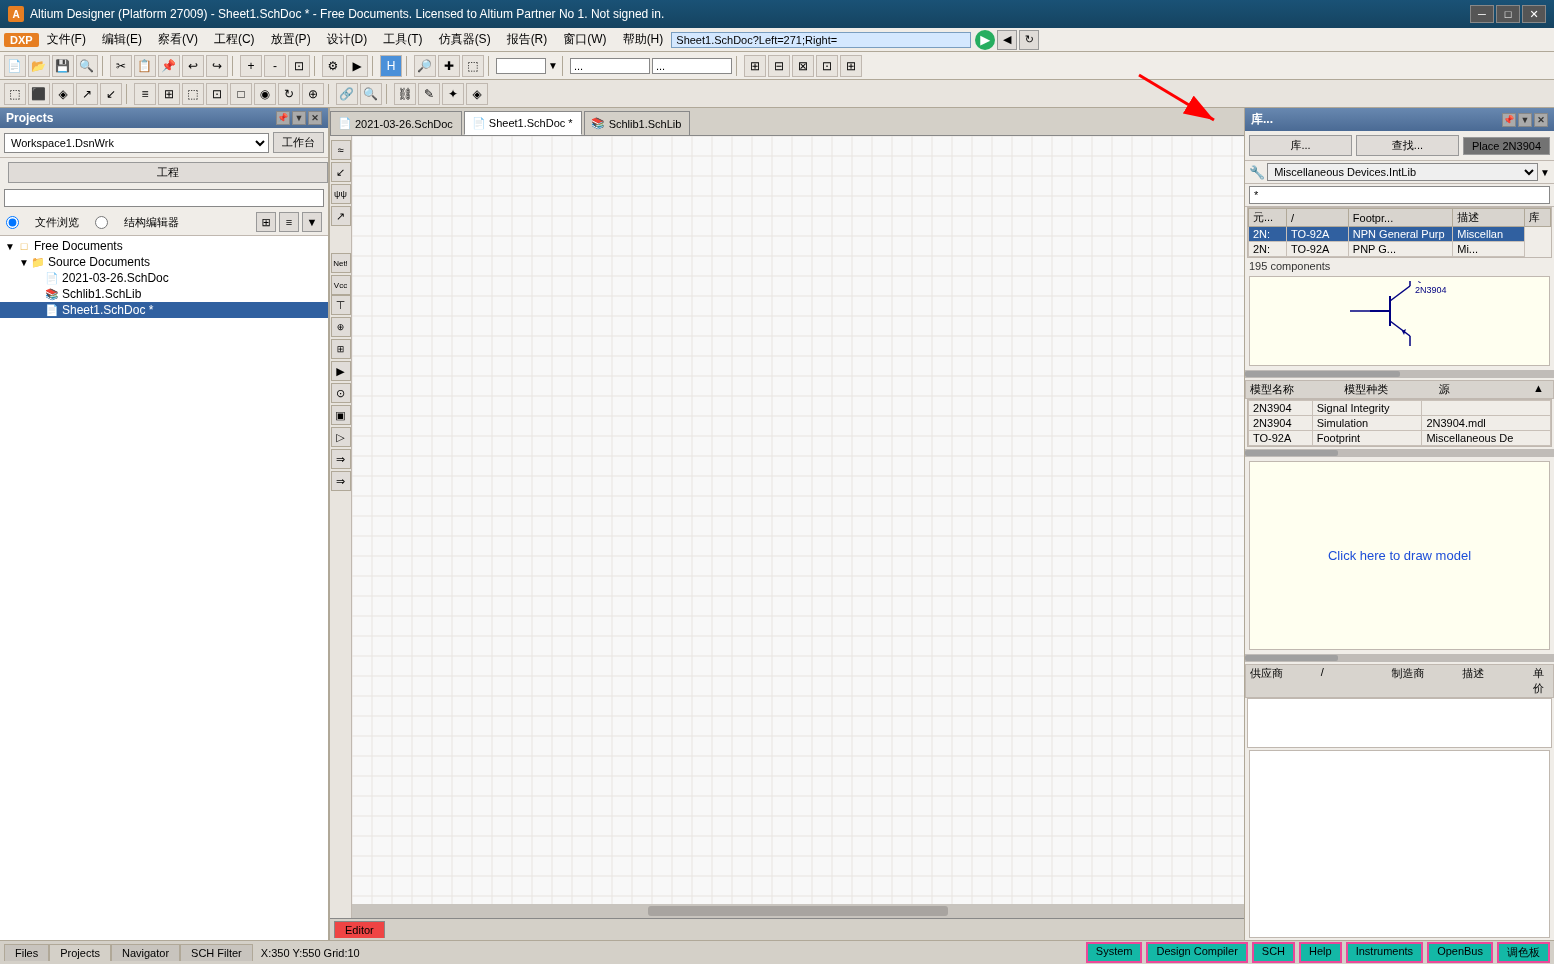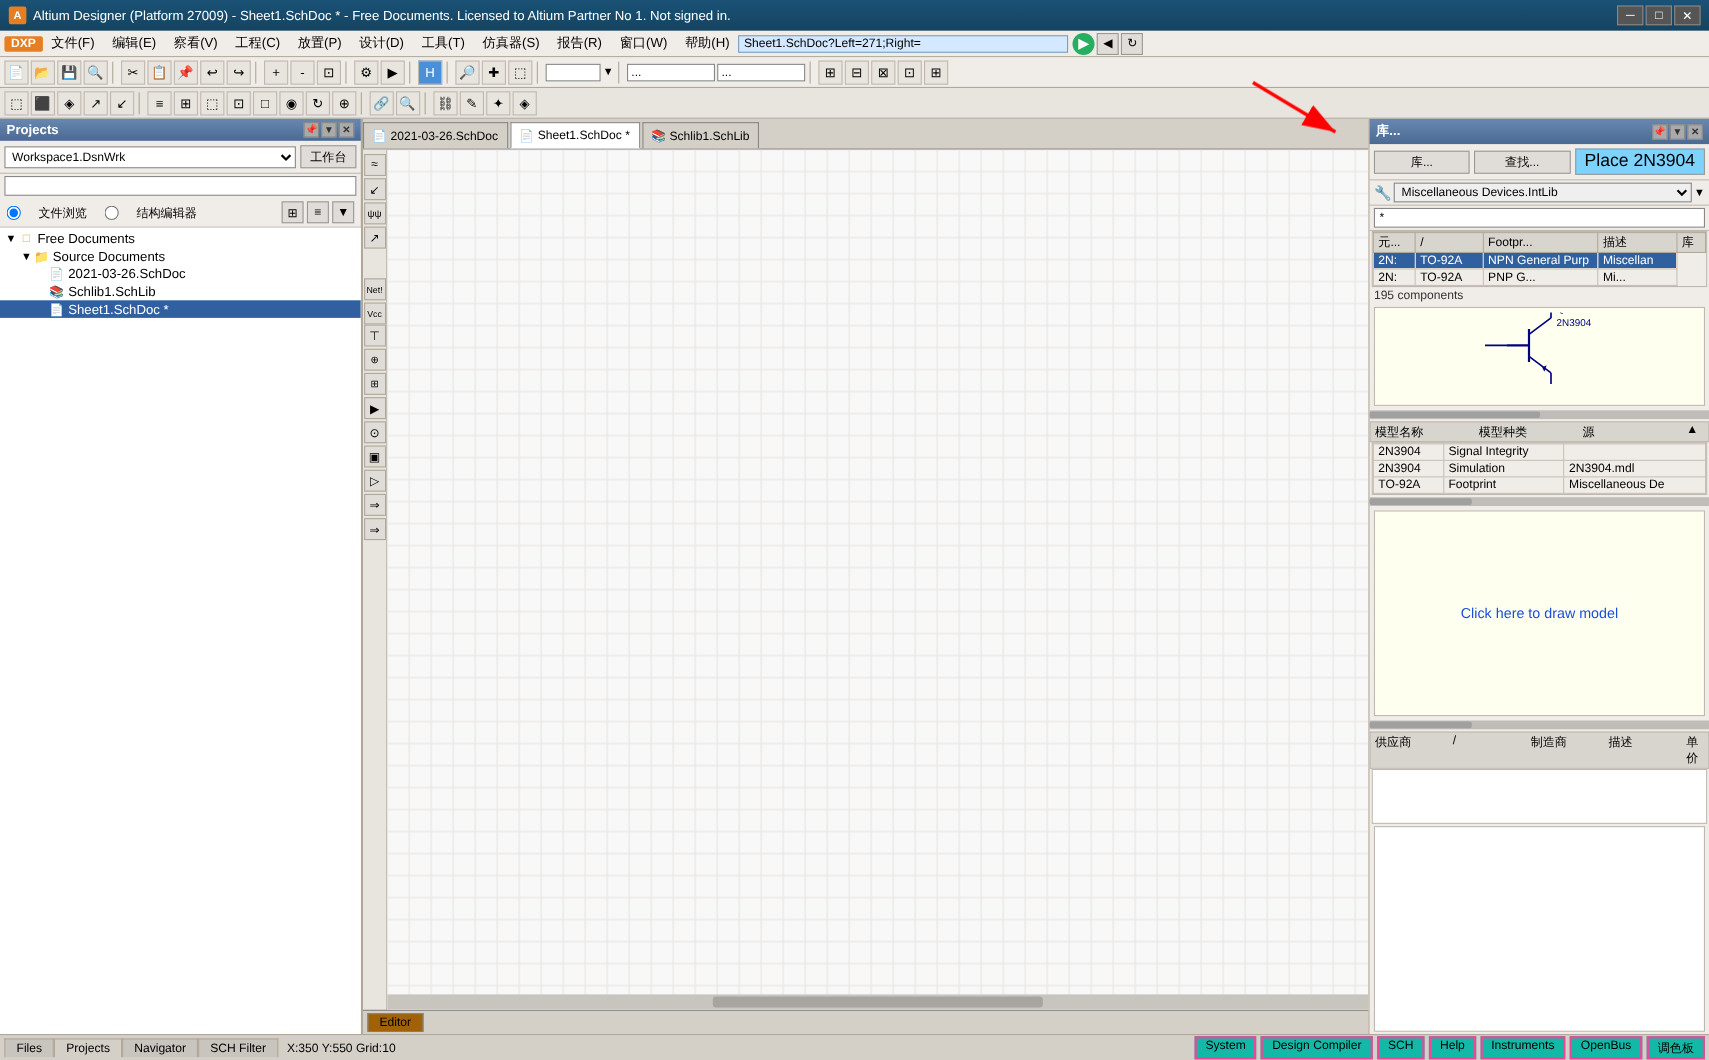--- a/index.html
+++ b/index.html
@@ -71,21 +71,21 @@
       background-color: #f8f8f8;
     }
 
     
     .right-panel { width: 310px; background: #f0ede8; border-left: 1px solid #b0a898; display: flex; flex-direction: column; }
     .lib-header { background: linear-gradient(to bottom, #6888b0, #4a6a94); color: white; padding: 3px 6px; display:flex; justify-content:space-between; align-items:center; font-size:12px; font-weight: bold; }
     .lib-header-controls { display:flex; gap:2px; }
 
     .lib-buttons { display:flex; align-items:center; gap:4px; padding:4px; border-bottom:1px solid #c0b8b0; }
     .lib-btn { padding:2px 8px; font-size:11px; background:#e0dcd8; border:1px solid #999; cursor:pointer; flex:1; text-align:center; }
-    .lib-place-btn { padding:2px 8px; font-size:16px; background:#7dd3fc; border:1px solid #999; cursor:pointer; }
+    .lib-place-btn { padding:2px 8px; font-size:11px; background:#737373; border:1px solid #999; cursor:pointer; }
 
     .lib-dropdown { display:flex; align-items:center; padding:2px 4px; border-bottom:1px solid #c0b8b0; gap:2px; }
     .lib-dropdown select { flex:1; font-size:11px; padding:1px 2px; border:1px solid #888; }
 
     .lib-search { padding:2px 4px; border-bottom:1px solid #c0b8b0; }
     .lib-search input { width:100%; font-size:11px; padding:2px 4px; border:1px solid #888; }
 
     .lib-table { width:100%; border-collapse:collapse; font-size:11px; }
     .lib-table th { background:#d8d4ce; border:1px solid #b0a898; padding:1px 4px; text-align:left; font-weight:normal; white-space:nowrap; }
     .lib-table td { border:1px solid #c8c0b8; padding:1px 4px; white-space:nowrap; overflow:hidden; max-width:80px; }
@@ -231,20 +231,23 @@
       </div>
     </div>
 
     <div class="projects-toolbar">
       <select class="projects-dropdown">
         <option>Workspace1.DsnWrk</option>
       </select>
       <button class="projects-btn">工作台</button>
     </div>
 
+    <div style="padding:2px 4px;">
+      <button class="projects-btn2">工程</button>
+    </div>
 
     <input class="projects-search" value="" placeholder="" style="">
 
     <div class="radio-bar">
       <input type="radio" name="viewmode" id="fileview" checked="" style="">
       <label for="fileview">文件浏览</label>
       <input type="radio" name="viewmode" id="structview" style="">
       <label for="structview">结构编辑器</label>
       <div class="radio-bar-icons">
         <div class="radio-icon">⊞</div>
@@ -326,21 +329,21 @@
       <div class="editor-area">
         <div class="grid-bg"></div>
 
         <div style="position:absolute;bottom:0;left:0;right:0;height:14px;background:#c8c4be;">
           <div style="width:300px;height:10px;background:#a8a4a0;margin:2px auto;border-radius:3px;"></div>
         </div>
       </div>
     </div>
 
     <div style="background:#d4d0c8;border-top:1px solid #888;height:22px;display:flex;align-items:center;padding-left:4px;">
-      <div style="padding:2px 10px;background:#a16207;border:1px solid #888;border-bottom:none;font-size:11px;cursor:pointer;">Editor</div>
+      <div style="padding:2px 10px;background:#ef4444;border:1px solid #888;border-bottom:none;font-size:11px;cursor:pointer;">Editor</div>
     </div>
   </div>
 
   <div class="right-panel">
     <div class="lib-header">
       <span>库...</span>
       <div class="lib-header-controls">
         <div class="panel-ctrl-btn">📌</div>
         <div class="panel-ctrl-btn">▼</div>
         <div class="panel-ctrl-btn">✕</div>

